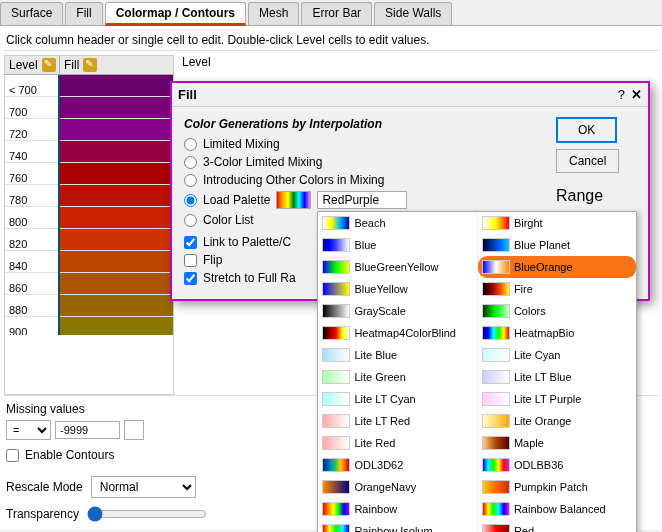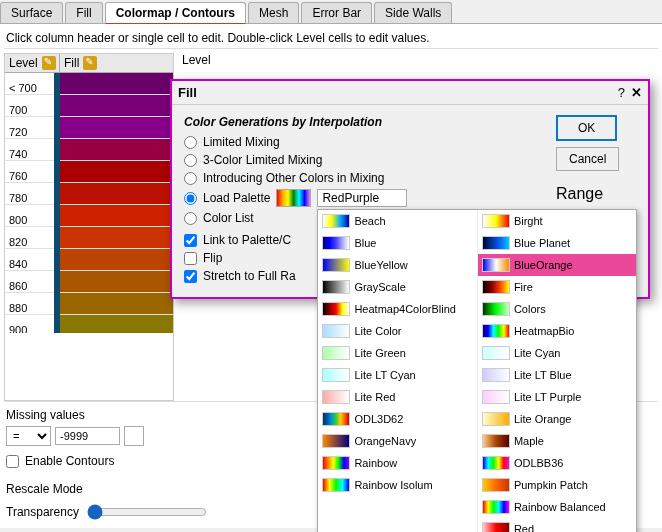--- a/index.html
+++ b/index.html
@@ -26,21 +26,21 @@
       border-bottom: none;
       background: #e0e0e0;
       cursor: pointer;
       margin-right: 2px;
       border-radius: 3px 3px 0 0;
       font-size: 12px;
     }
     .tab.active {
       background: #fff;
       font-weight: bold;
-      border-bottom: 1px solid #c2410c;
+      border-bottom: 3px solid #c2410c;
       margin-bottom: -1px;
       z-index: 1;
     }
 
     
     .main-content {
       display: flex;
       flex-direction: column;
       padding: 4px;
       background: #fff;
@@ -116,21 +116,21 @@
       height: 260px;
     }
     .table-row {
       display: flex;
       border-bottom: 1px solid #e0e0e0;
       height: 22px;
     }
     .cell-level {
       width: 55px;
       padding: 15px 4px;
-      border-right: 6px solid #0c4a6e;
+      border-right: 2px solid #0c4a6e;
       font-size: 11px;
       display: flex;
       align-items: center;
     }
     .cell-fill {
       flex: 1;
       display: flex;
       align-items: center;
     }
     .color-swatch {
@@ -360,21 +360,22 @@
     .palette-item {
       display: flex;
       align-items: center;
       gap: 4px;
       padding: 2px 4px;
       cursor: pointer;
       font-size: 11px;
       height: 22px;
     }
     .palette-item.selected {
-      background: #ec4899;
+      background: #f97316;
+      border-radius: 9px;
     }
 
     .palette-swatch {
       width: 28px;
       height: 14px;
       flex-shrink: 0;
       border: 1px solid #ccc;
     }
 
     
@@ -559,20 +560,25 @@
 
   <div class="contours-section">
     <div class="checkbox-row">
       <input type="checkbox" id="enableContours" style="">
       <label for="enableContours">Enable Contours</label>
     </div>
   </div>
 
   <div class="rescale-section">
     <span>Rescale Mode</span>
+    <select class="rescale-select">
+      <option>Normal</option>
+      <option>Log</option>
+      <option>Custom</option>
+    </select>
   </div>
 
   <div class="transparency-section">
     <span>Transparency</span>
     <div class="slider-container">
       <input type="range" class="slider" min="0" max="100" value="0" style="">
     </div>
   </div>
 
   <div class="dialog-overlay">
@@ -617,42 +623,50 @@
                   <div class="palette-column">
                     <div class="palette-item">
                       <div class="palette-swatch sw-beach"></div>
                       <span>Beach</span>
                     </div>
                     <div class="palette-item">
                       <div class="palette-swatch sw-blue"></div>
                       <span>Blue</span>
                     </div>
                     <div class="palette-item">
+                      <div class="palette-swatch sw-bluegreenyellow"></div>
+                      <span>BlueGreenYellow</span>
+                    </div>
+                    <div class="palette-item">
                       <div class="palette-swatch sw-blueyellow"></div>
                       <span>BlueYellow</span>
                     </div>
                     <div class="palette-item">
                       <div class="palette-swatch sw-grayscale"></div>
                       <span>GrayScale</span>
                     </div>
                     <div class="palette-item">
                       <div class="palette-swatch sw-heatmap"></div>
                       <span>Heatmap4ColorBlind</span>
                     </div>
                     <div class="palette-item">
                       <div class="palette-swatch sw-liteblue"></div>
-                      <span>Lite Color</span>
+                      <span>Lite Blue</span>
                     </div>
                     <div class="palette-item">
                       <div class="palette-swatch sw-litegreen"></div>
                       <span>Lite Green</span>
                     </div>
                     <div class="palette-item">
                       <div class="palette-swatch sw-litecyan"></div>
                       <span>Lite LT Cyan</span>
+                    </div>
+                    <div class="palette-item">
+                      <div class="palette-swatch sw-litered"></div>
+                      <span>Lite LT Red</span>
                     </div>
                     <div class="palette-item">
                       <div class="palette-swatch sw-litered"></div>
                       <span>Lite Red</span>
                     </div>
                     <div class="palette-item">
                       <div class="palette-swatch sw-odl3d62"></div>
                       <span>ODL3D62</span>
                     </div>
                     <div class="palette-item">

